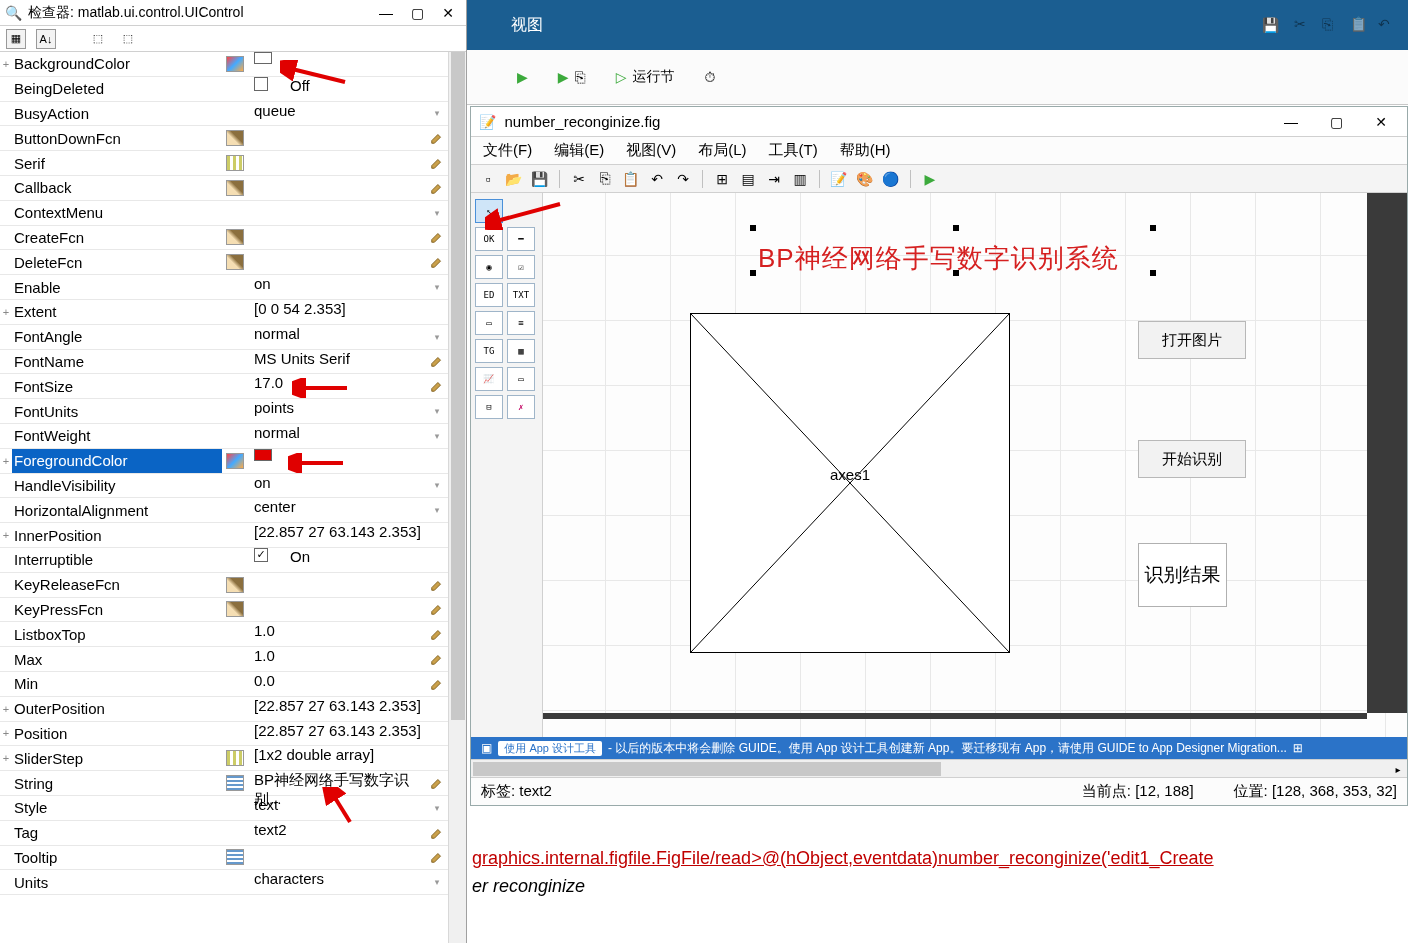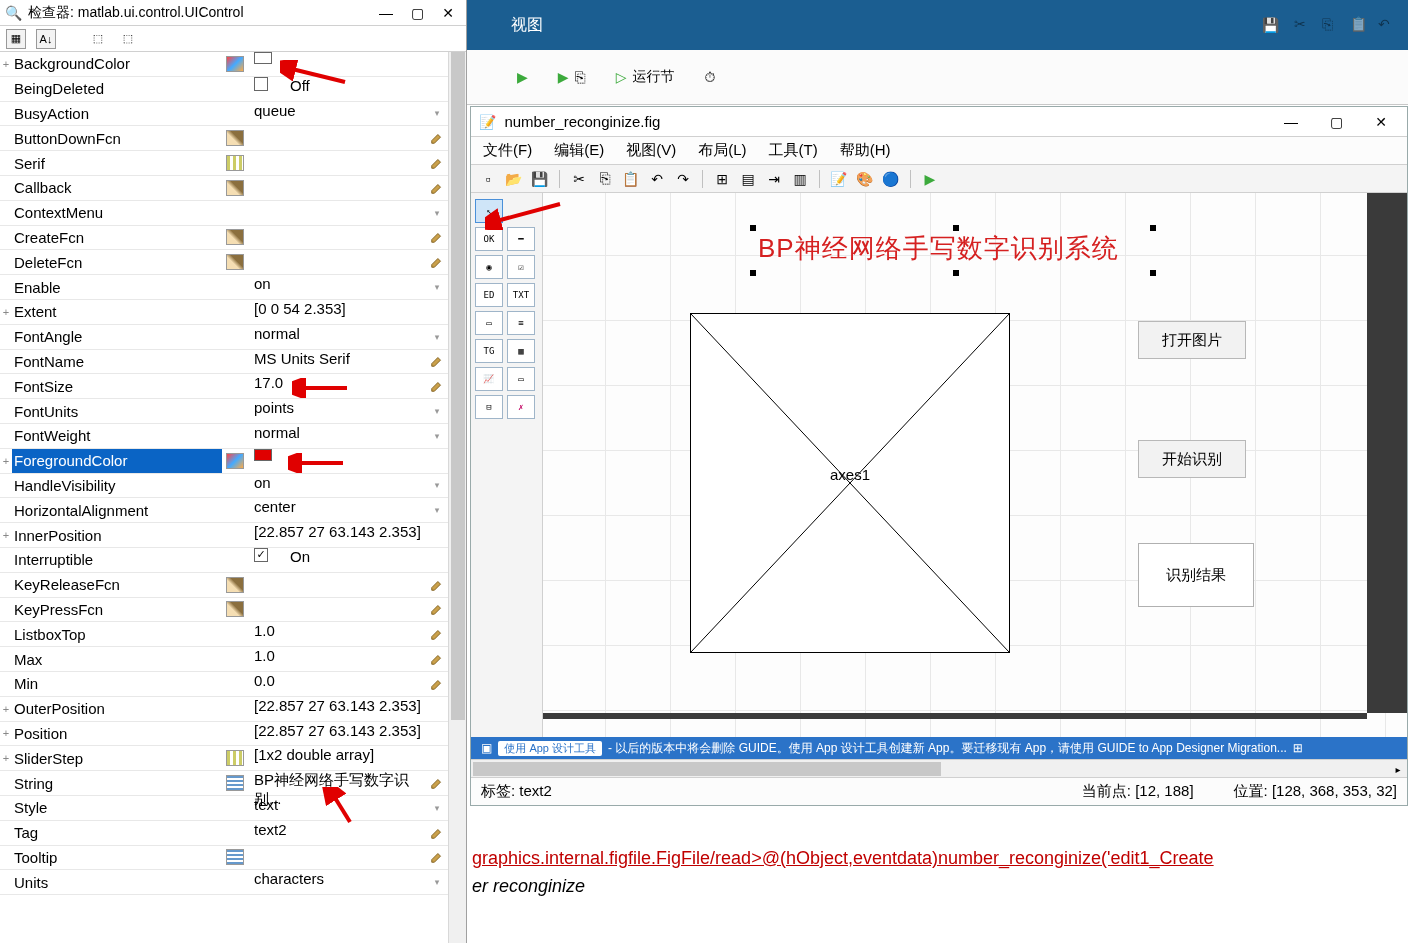--- a/index.html
+++ b/index.html
@@ -61,28 +61,28 @@
 .fig-tb .sep{width:1px;height:18px;background:#c0c0c0;margin:0 4px;}
 .guide-body{flex:1;display:flex;min-height:0;}
 .palette{width:72px;background:#f4f4f4;border-right:1px solid #d0d0d0;padding:6px 4px;display:flex;flex-direction:column;gap:4px;}
 .pal-row{display:flex;gap:4px;}
 .pal-btn{width:28px;height:24px;border:1px solid #9fb5c9;background:#fff;display:flex;align-items:center;justify-content:center;font-size:9px;font-family:monospace;}
 .pal-btn.sel{background:#cfe5f8;border-color:#4a90d9;}
 .canvas-wrap{flex:1;position:relative;overflow:hidden;}
 .grid{position:absolute;inset:0;background-image:linear-gradient(#e8e8e8 1px,transparent 1px),linear-gradient(90deg,#e8e8e8 1px,transparent 1px);background-size:65px 65px;background-position:-3px -3px;background-color:#fdfdfd;}
 .grid .dark-edge{position:absolute;right:0;top:0;width:40px;height:520px;background:#3a3a3a;}
 .grid .dark-bottom{position:absolute;left:0;top:520px;right:40px;height:6px;background:#3a3a3a;}
-.title-text{position:absolute;left:215px;top:38px;font-size:26px;color:#d52020;letter-spacing:1px;}
+.title-text{position:absolute;left:215px;top:48px;font-size:26px;color:#d52020;letter-spacing:1px;}
 .sel-handles{position:absolute;}
 .sel-handles i{position:absolute;width:6px;height:6px;background:#000;}
 .axes{position:absolute;left:147px;top:120px;width:320px;height:340px;border:1px solid #000;background:#fff;}
 .axes .diag1{position:absolute;inset:0;}
 .axes-lbl{position:absolute;left:50%;top:45%;transform:translateX(-50%);font-size:15px;}
 .ui-btn{position:absolute;width:108px;height:38px;background:#f2f2f2;border:1px solid #b8b8b8;display:flex;align-items:center;justify-content:center;font-size:15px;}
-.ui-panel{position:absolute;width:116px;height:64px;background:#fff;border:1px solid #b0b0b0;display:flex;align-items:center;justify-content:center;font-size:15px;}
+.ui-panel{position:absolute;width:89px;height:64px;background:#fff;border:1px solid #b0b0b0;display:flex;align-items:center;justify-content:center;font-size:19px;}
 .guide-banner{height:22px;background:#2b73c8;color:#fff;font-size:12px;display:flex;align-items:center;padding:0 10px;gap:6px;}
 .guide-banner .link{background:#fff;color:#2b73c8;padding:0 6px;border-radius:2px;font-size:11px;}
 .hscroll{height:18px;background:#f0f0f0;border-top:1px solid #d0d0d0;position:relative;}
 .hscroll .thumb{position:absolute;left:2px;top:2px;height:14px;width:50%;background:#c8c8c8;}
 .hscroll .arr{position:absolute;top:0;width:18px;height:18px;display:flex;align-items:center;justify-content:center;font-size:10px;}
 .hscroll .arr.l{left:0;} .hscroll .arr.r{right:0;}
 .guide-status{height:28px;border-top:1px solid #d0d0d0;background:#fcfcfc;display:flex;align-items:center;font-size:15px;padding:0 10px;gap:40px;}
 .guide-status .seg{white-space:nowrap;}
 .guide-status .fill{flex:1;}
 

